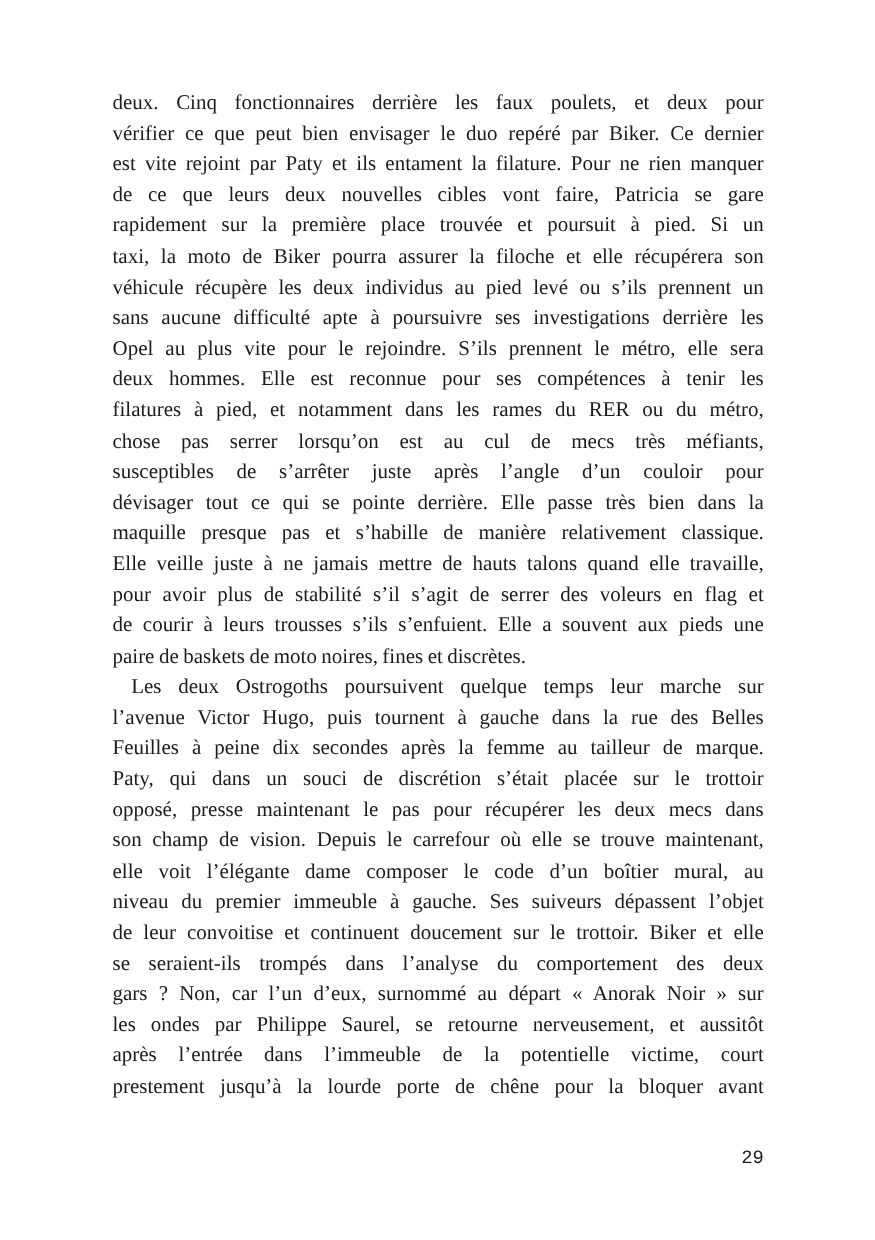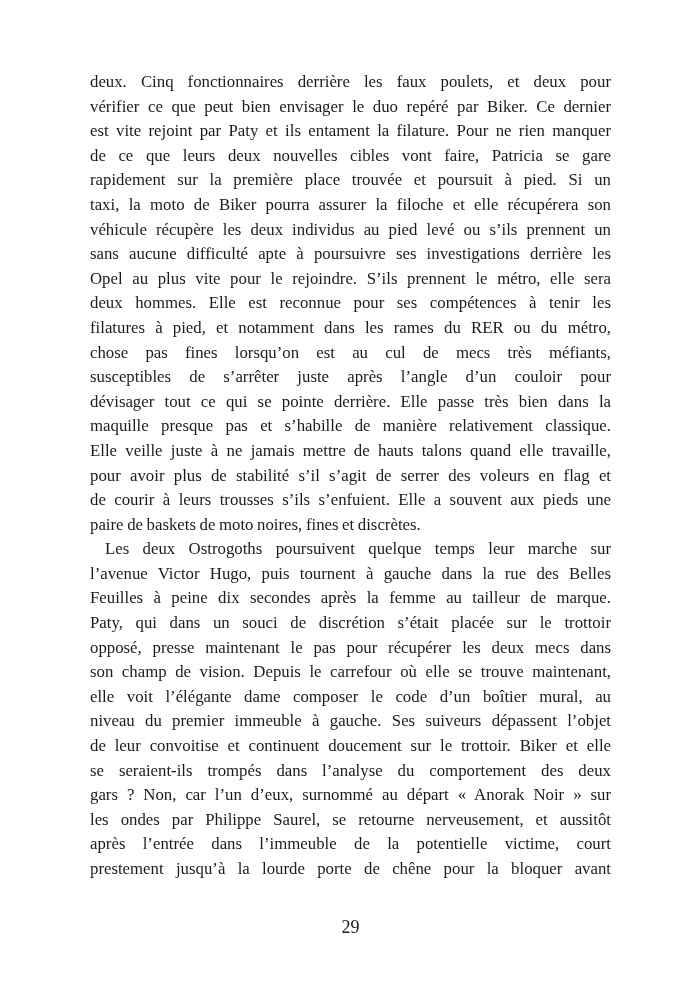--- a/index.html
+++ b/index.html
@@ -40,43 +40,44 @@
     text-align-last: left;
   }
   .line.indent {
     text-indent: 15px;
   }
   .page-number {
     position: absolute;
     left: 90px;
     top: 915px;
     width: 521px;
-    text-align: center;
-    font-size: 18px;
+    text-align: right;
+    font-size: 15px;
     line-height: 24.6px;
+    font-family: Liberation Mono, monospace;
   }
 </style>
 </head>
 <body>
 
 <div class="page">
   <div class="text-block">
       <div class="paragraph">
         <div class="line">deux. Cinq fonctionnaires derrière les faux poulets, et deux pour</div>
         <div class="line">vérifier ce que peut bien envisager le duo repéré par Biker. Ce dernier</div>
         <div class="line">est vite rejoint par Paty et ils entament la filature. Pour ne rien manquer</div>
         <div class="line">de ce que leurs deux nouvelles cibles vont faire, Patricia se gare</div>
         <div class="line">rapidement sur la première place trouvée et poursuit à pied. Si un</div>
         <div class="line">taxi, la moto de Biker pourra assurer la filoche et elle récupérera son</div>
         <div class="line">véhicule récupère les deux individus au pied levé ou s’ils prennent un</div>
         <div class="line">sans aucune difficulté apte à poursuivre ses investigations derrière les</div>
         <div class="line">Opel au plus vite pour le rejoindre. S’ils prennent le métro, elle sera</div>
         <div class="line">deux hommes. Elle est reconnue pour ses compétences à tenir les</div>
         <div class="line">filatures à pied, et notamment dans les rames du RER ou du métro,</div>
-        <div class="line">chose pas fines lorsqu’on est au cul de mecs très méfiants,</div>
+        <div class="line">chose pas serrer lorsqu’on est au cul de mecs très méfiants,</div>
         <div class="line">susceptibles de s’arrêter juste après l’angle d’un couloir pour</div>
         <div class="line">dévisager tout ce qui se pointe derrière. Elle passe très bien dans la</div>
         <div class="line">maquille presque pas et s’habille de manière relativement classique.</div>
         <div class="line">Elle veille juste à ne jamais mettre de hauts talons quand elle travaille,</div>
         <div class="line">pour avoir plus de stabilité s’il s’agit de serrer des voleurs en flag et</div>
         <div class="line">de courir à leurs trousses s’ils s’enfuient. Elle a souvent aux pieds une</div>
         <div class="line natural-end">paire de baskets de moto noires, fines et discrètes.</div>
       </div>
       <div class="paragraph">
         <div class="line indent">Les deux Ostrogoths poursuivent quelque temps leur marche sur</div>

